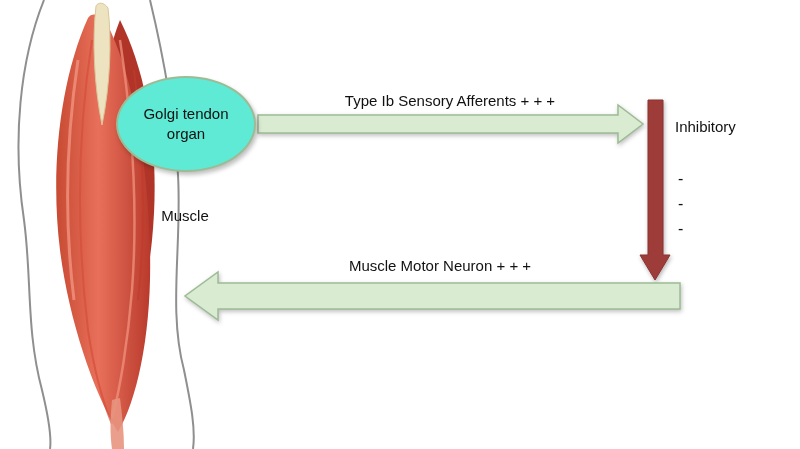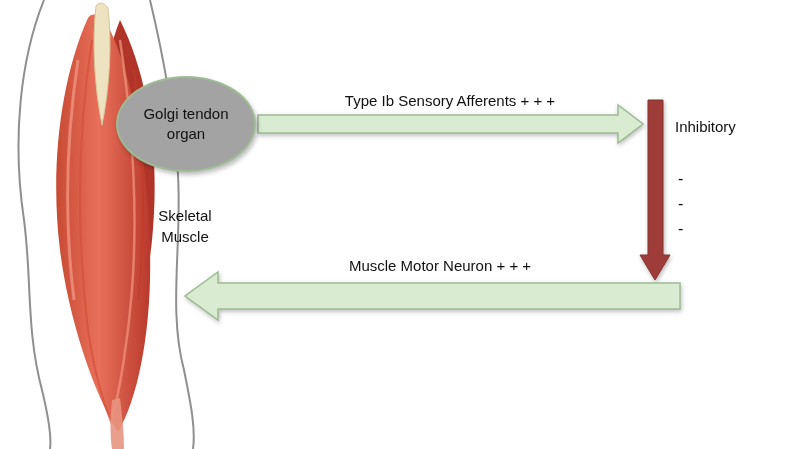--- a/index.html
+++ b/index.html
@@ -36,21 +36,21 @@
     stroke: #8a3331;
     stroke-width: 1;
     filter: drop-shadow(1px 2px 2px rgba(0,0,0,0.3));
   }
   .node-ellipse {
     position: absolute;
     left: 116px;
     top: 76px;
     width: 140px;
     height: 96px;
-    background: #a3a3a3;
+    background: #5eead4;
     border: 2px solid #9dbb94;
     border-radius: 50%;
     box-shadow: 2px 3px 4px rgba(0,0,0,0.25);
     display: flex;
     align-items: center;
     justify-content: center;
     text-align: center;
     font-size: 15px;
     color: #111;
     line-height: 20px;
@@ -130,17 +130,16 @@
 
   <div class="minus-col">
     <div>-</div>
     <div>-</div>
     <div>-</div>
   </div>
 
   <div class="label label-center" style="left:280px; top:255px; width:320px;">Muscle Motor Neuron + + +</div>
 
   <div class="label label-center" style="left:138px; top:205px; width:94px;">
-    <div>Skeletal</div>
     <div>Muscle</div>
   </div>
 
 </div>
 
 </body></html>

